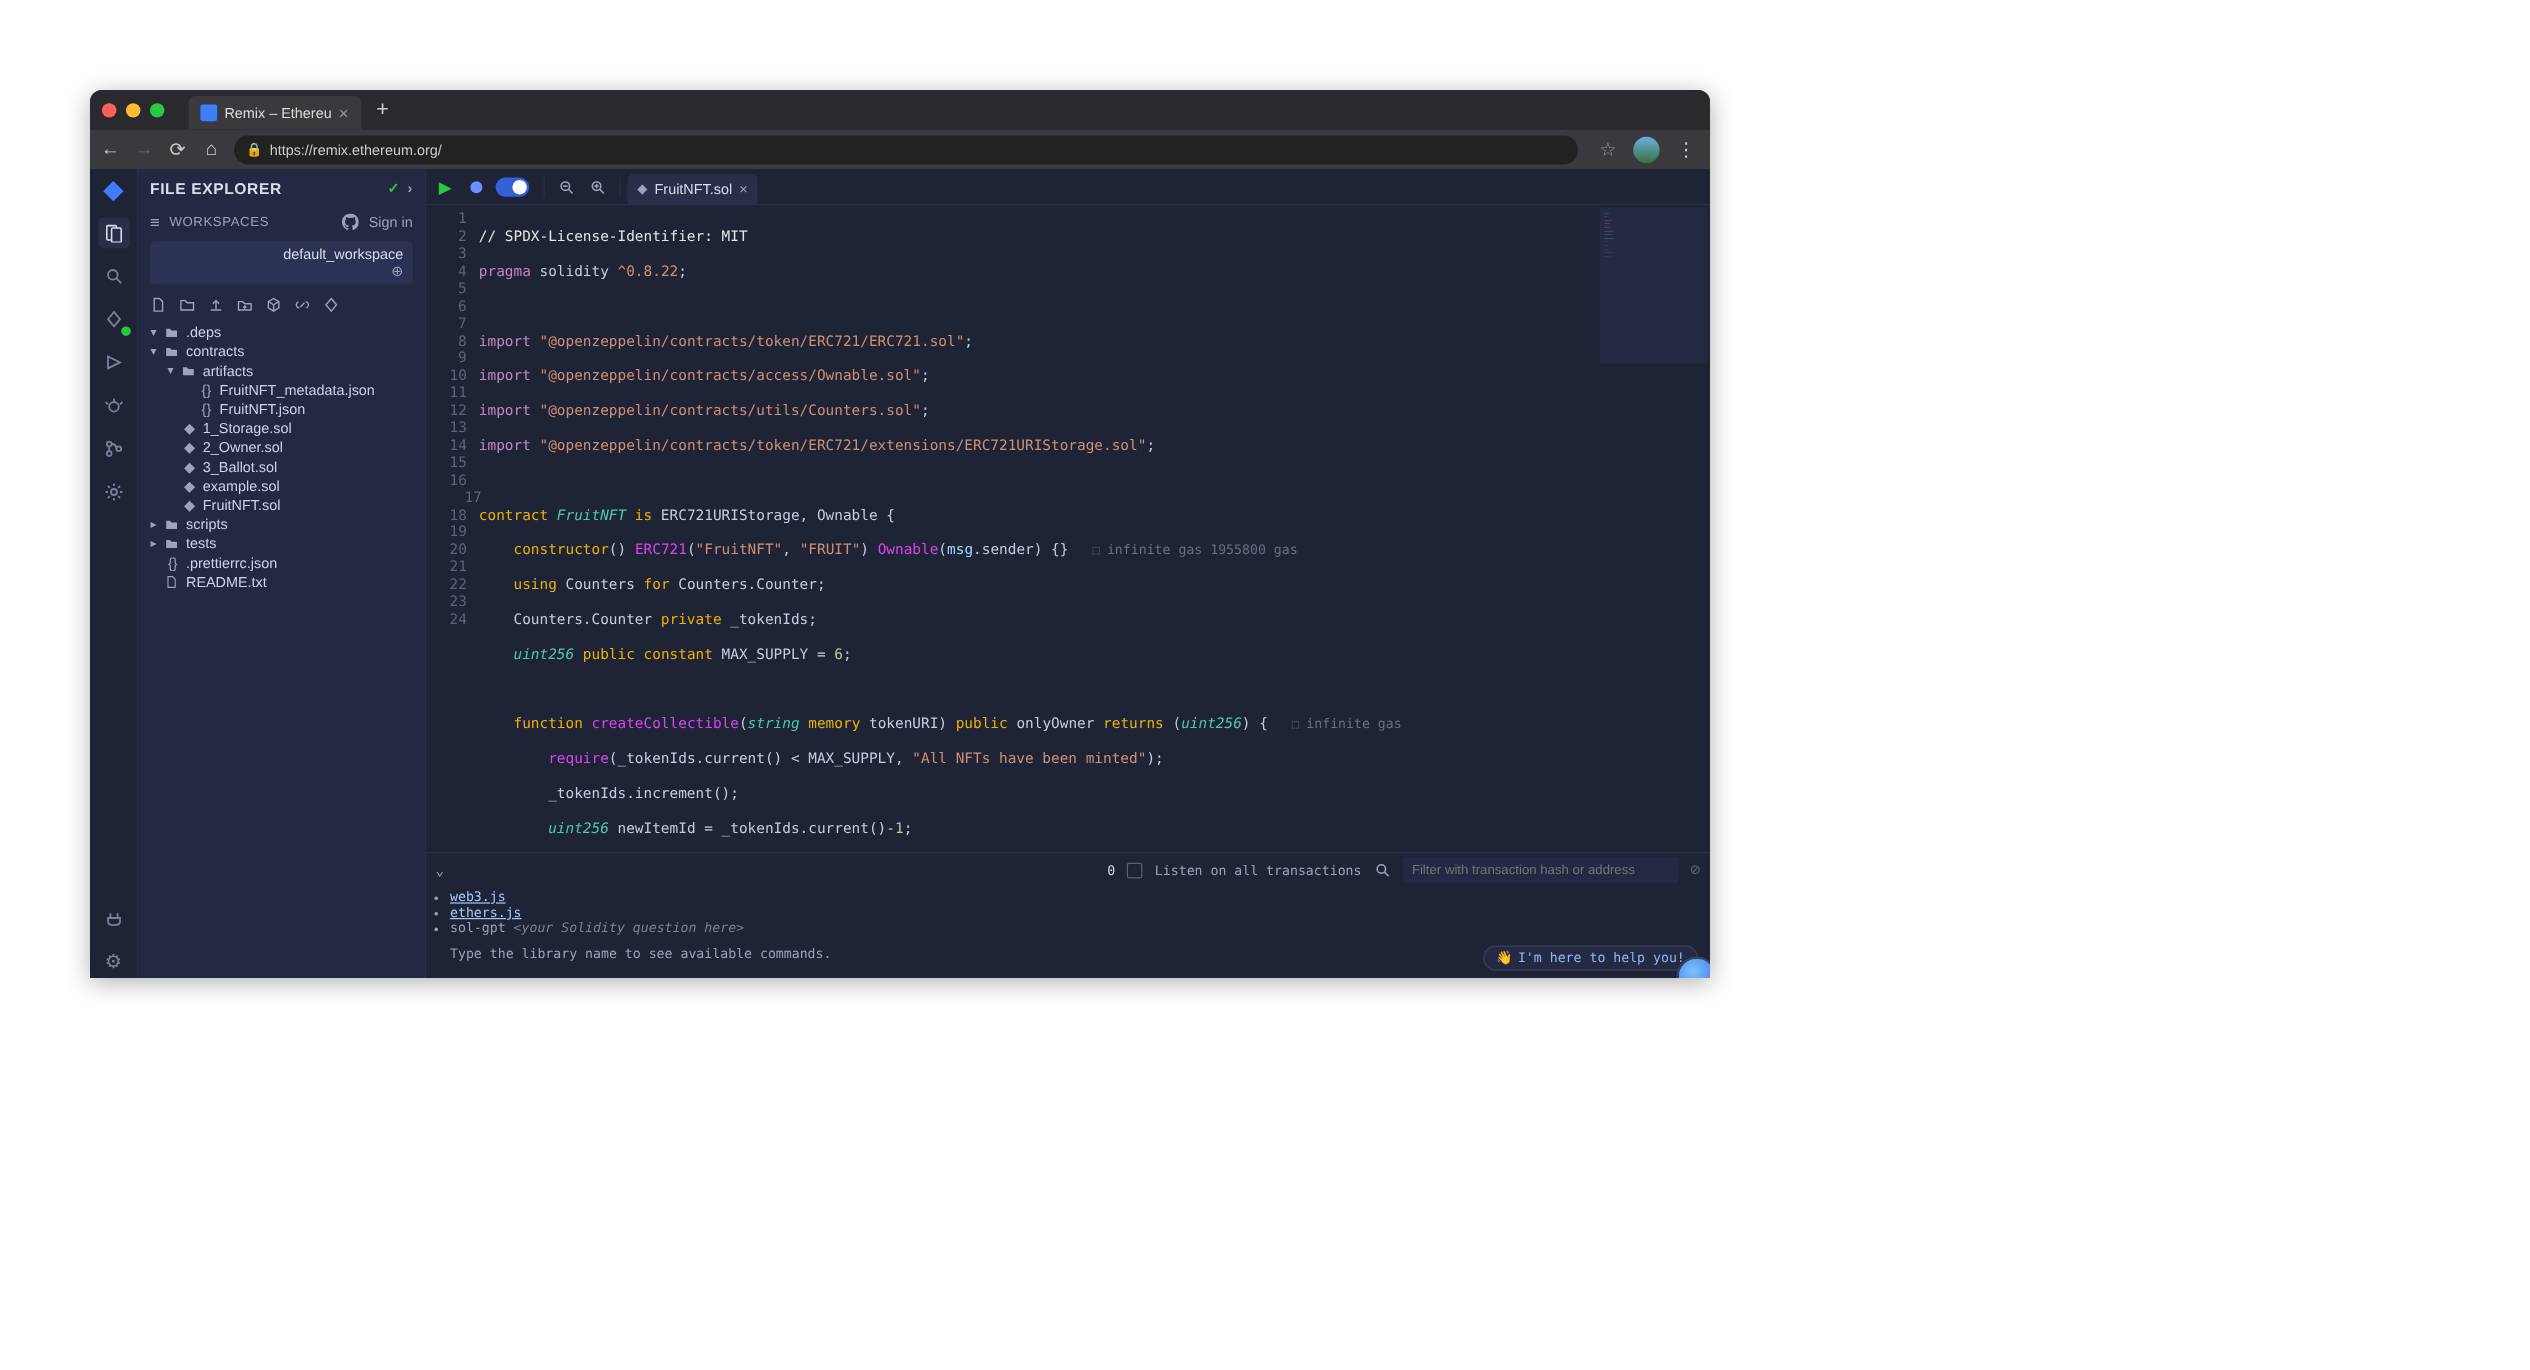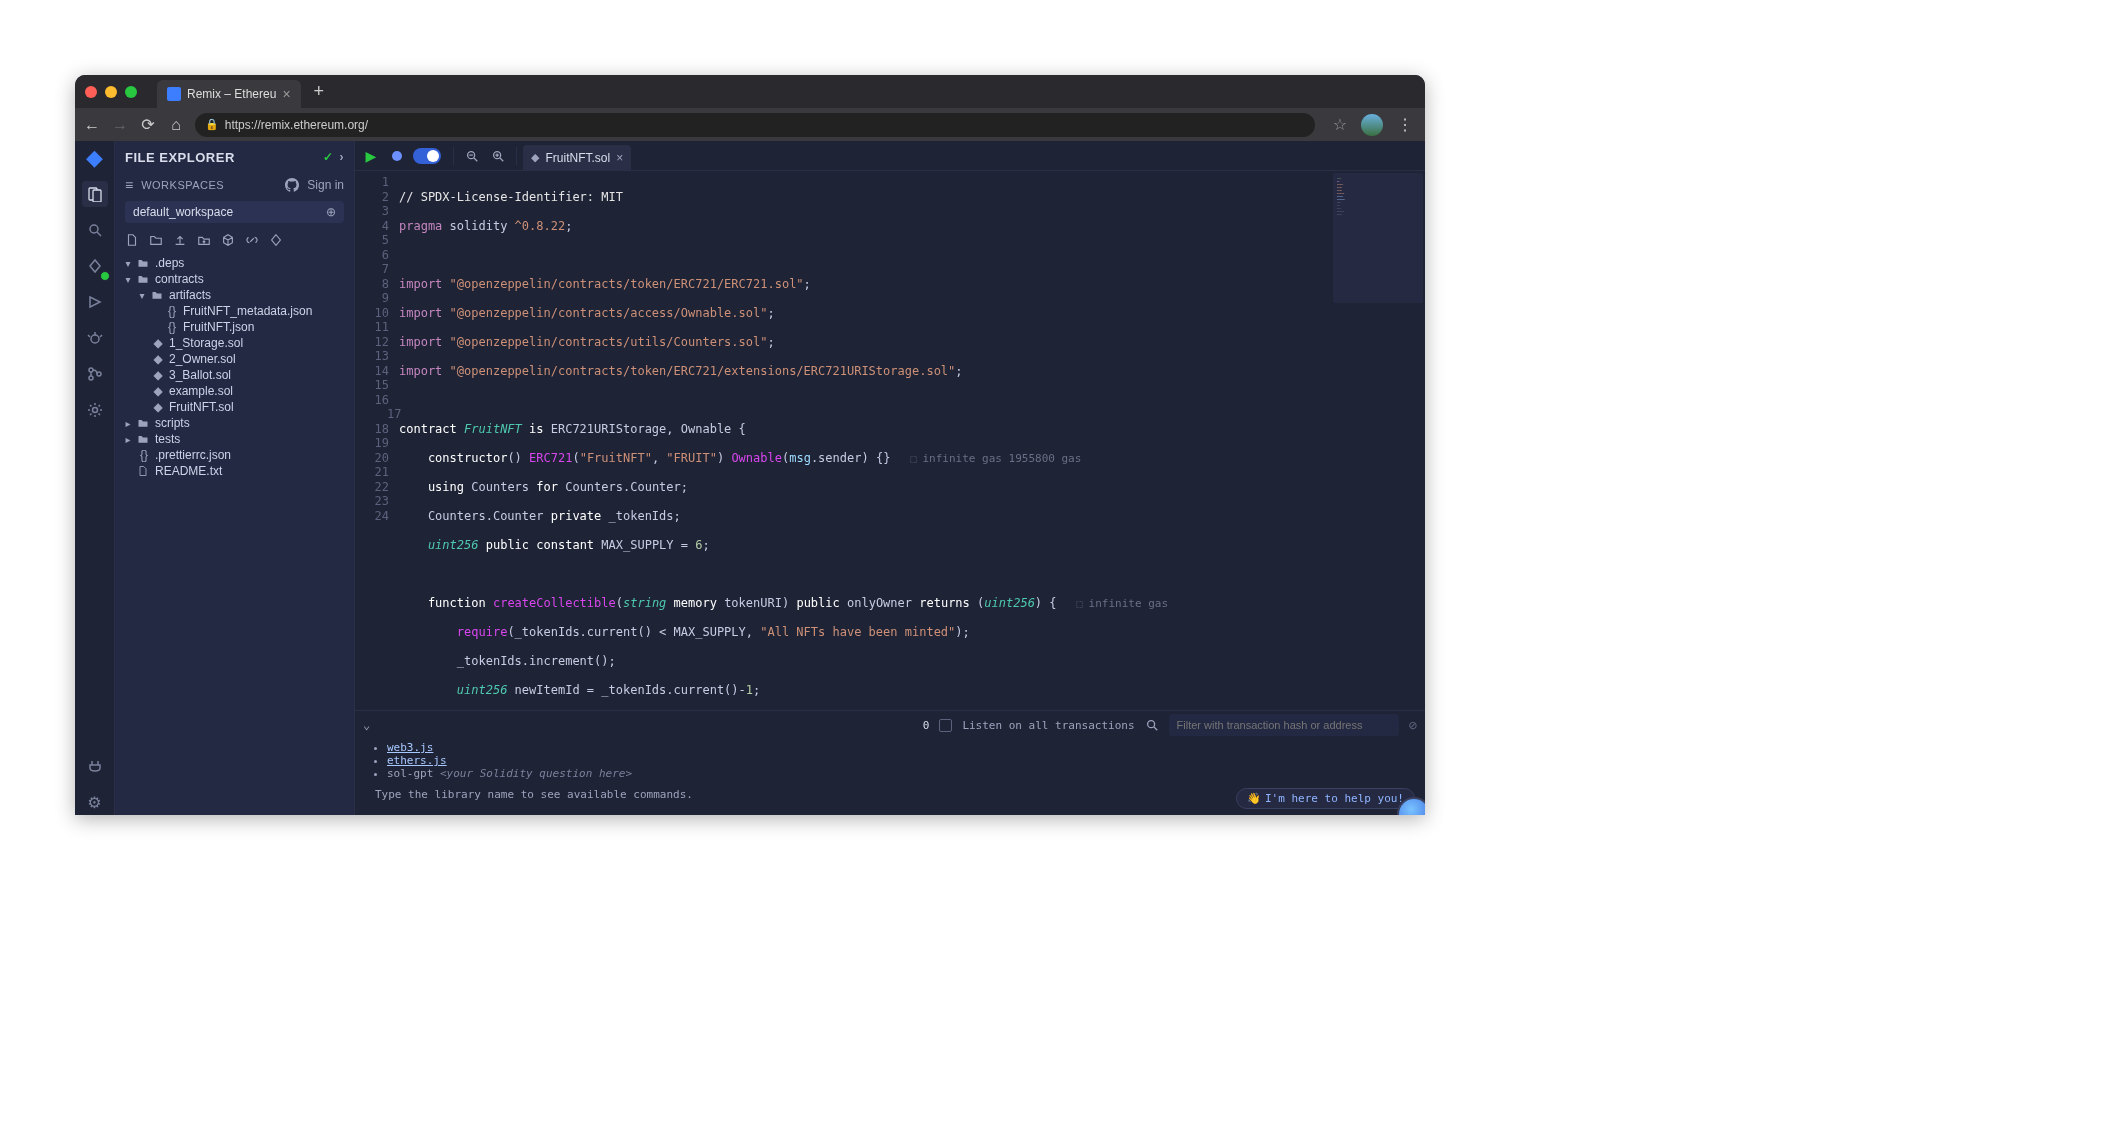--- a/index.html
+++ b/index.html
@@ -144,22 +144,23 @@
 }
 .ws-row .ham { font-size:14px;}
 .ws-row .lbl { flex:1; font-size:11px; letter-spacing:.5px;}
 .ws-row .gh { font-size:14px;}
 .ws-sel {
   margin: 4px 10px 6px;
   background:#2c3254;
   border-radius:4px;
   padding: 4px 8px;
   display:flex;
-  align-items:flex-start;
+  align-items:flex-end;
   font-size:12px;
+  flex-direction:column;
 }
 .ws-sel span:first-child{flex:1;}
 .ws-sel .opt { color:#9da3bd; cursor:pointer;}
 .toolbar-row {
   display:flex;
   gap:10px;
   padding: 4px 10px 8px;
   color:#9da3bd;
 }
 .toolbar-row .ti { cursor:pointer; font-size:14px;}
@@ -245,21 +246,21 @@
 }
 .code {
   flex:1;
   padding-top:4px;
   color:#c6cce4;
   white-space:pre;
   position:relative;
 }
 .code .line { height:14.5px; }
 .c-comment{color:#e5e5e5;}
-.c-kw{color:#ffffff;}
+.c-kw{color:#eab308;}
 .c-kw2{color:#c586c0;}
 .c-str{color:#ce9178;}
 .c-func{color:#d946ef;}
 .c-type{color:#4ec9b0;font-style:italic;}
 .c-num{color:#b5cea8;}
 .c-var{color:#9cdcfe;}
 .gas { color:#6a6f87; font-size:11px; margin-left:20px;}
 .gas::before{content:"⬚ "; font-size:10px;}
 
 .minimap {
@@ -299,21 +300,21 @@
 .term-head .srch{font-size:13px;cursor:pointer;}
 .term-head .filter{
   width:230px;height:22px;background:#242943;border:none;
   border-radius:3px;padding:0 8px;color:#9da3bd;font-size:11px;
 }
 .term-head .noen{color:#5c627d;font-size:14px;}
 .term-body{
   flex:1;padding:2px 20px;
   position:relative;
 }
-.term-body ul{list-style:disc;margin-left:12px;}
+.term-body ul{list-style:disc;}
 .term-body .hl{color:#a8c9ff;text-decoration:underline;}
 .term-body .gry{color:#7a819c;font-style:italic;}
 .help-bubble{
   position:absolute;
   right:10px;bottom:6px;
   background:#252a42;
   border:1px solid #3a4060;
   border-radius:14px;
   padding:3px 10px;
   color:#8fb5ff;

